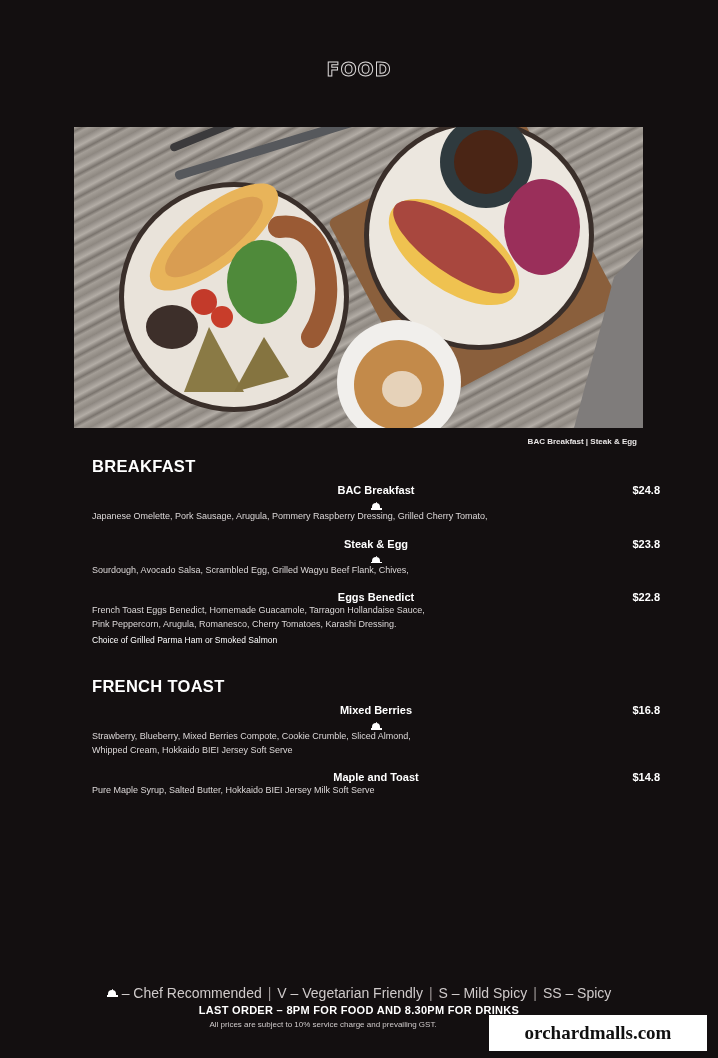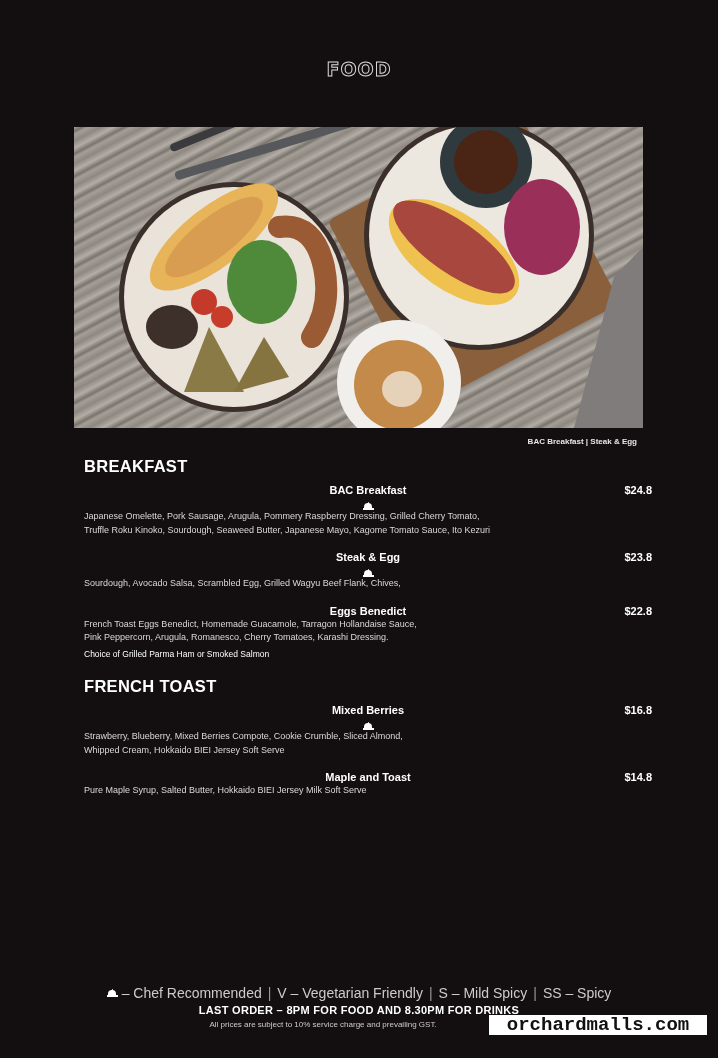--- a/index.html
+++ b/index.html
@@ -15,21 +15,21 @@
   .photo {
     position: absolute; left: 74px; top: 127px; width: 569px; height: 301px; overflow: hidden;
     background: repeating-linear-gradient(-28deg, #8d8780 0px, #a49e97 6px, #7a746e 9px, #b3ada6 14px, #8f8983 20px);
   }
   .photo svg { position: absolute; left: 0; top: 0; }
 
   .photo-caption {
     position: absolute; top: 437px; right: 81px; font-size: 8px; font-weight: bold; color: #e9e6e6;
   }
 
-  .section { position: absolute; left: 84px; width: 568px; }
+  .section { position: absolute; left: 92px; width: 568px; }
   .section-title { font-size: 16.5px; font-weight: bold; letter-spacing: 0.3px; color: #ffffff; margin-bottom: 8px; }
   .item { position: relative; margin-bottom: 10px; }
   .item-name { font-size: 11px; font-weight: bold; color: #ffffff; display: flex; align-items: center; gap: 5px; line-height: 13px; flex-direction: column; }
   .item-price { position: absolute; right: 0; top: 0; font-size: 11px; font-weight: bold; color: #ffffff; line-height: 13px; }
   .item-desc { font-size: 9px; color: #dcd8d8; line-height: 13.5px; }
   .item-note { font-size: 8.5px; font-weight: normal; color: #ffffff; margin-top: 4px; }
 
   .cloche { display: inline-block; width: 11px; height: 8px; position: relative; }
   .cloche::before { content: ""; position: absolute; left: 1.5px; top: 1px; width: 8px; height: 5px; background: #fff; border-radius: 5px 5px 0 0; }
   .cloche::after { content: ""; position: absolute; left: 0; top: 6px; width: 11px; height: 1.5px; background: #fff; }
@@ -37,23 +37,23 @@
 
   .legend {
     position: absolute; top: 985px; left: 0; width: 718px; text-align: center; font-size: 14px; color: #cfcaca;
     display: flex; justify-content: center; align-items: center; gap: 4px;
   }
   .legend .sep { color: #9c9696; padding: 0 2px; }
   .last-order { position: absolute; top: 1004px; left: 0; width: 718px; text-align: center; font-size: 11px; font-weight: bold; color: #ffffff; letter-spacing: 0.3px; }
   .service-note { position: absolute; top: 1020px; left: 0; width: 646px; text-align: center; font-size: 8px; color: #cfcaca; }
 
   .watermark {
-    position: absolute; left: 489px; top: 1015px; width: 218px; height: 20px; background: #ffffff;
+    position: absolute; left: 489px; top: 1015px; width: 218px; height: 36px; background: #ffffff;
     display: flex; align-items: center; justify-content: center;
-    font-family: Liberation Mono, monospace; font-weight: bold; font-size: 19px; color: #111;
+    font-family: Liberation Serif, serif; font-weight: bold; font-size: 19px; color: #111;
   }
 </style>
 </head>
 <body>
 
 <div class="page-title">FOOD</div>
 
 <div class="photo">
   <svg width="569" height="301" viewBox="0 0 569 301">
 
@@ -106,21 +106,20 @@
 
   <div class="item">
     <div class="item-name">
       <span>BAC Breakfast</span>
       <span class="cloche">
           <span class="cloche-dot"></span>
         </span>
     </div>
     <div class="item-price">$24.8</div>
     <div class="item-desc">Japanese Omelette, Pork Sausage, Arugula, Pommery Raspberry Dressing, Grilled Cherry Tomato,</div>
-    <div class="item-desc">Truffle Roku Kinoko, Sourdough, Seaweed Butter, Japanese Mayo, Kagome Tomato Sauce, Ito Kezuri</div>
   </div>
 
   <div class="item" style="margin-top:14px;">
     <div class="item-name">
       <span>Steak &amp; Egg</span>
       <span class="cloche">
           <span class="cloche-dot"></span>
         </span>
     </div>
     <div class="item-price">$23.8</div>

